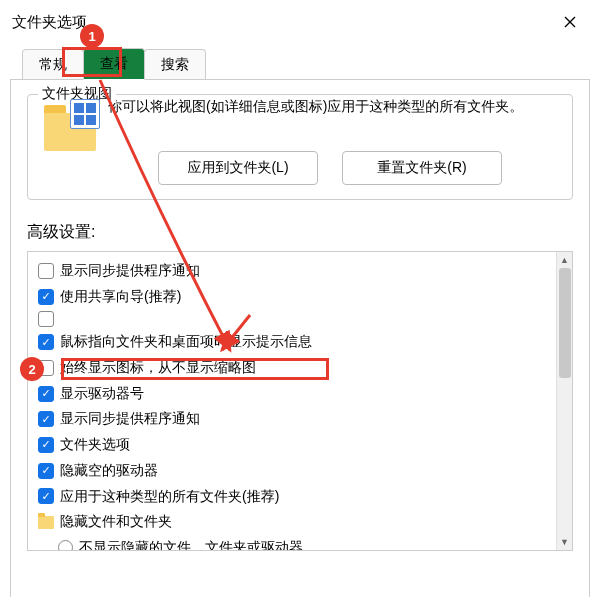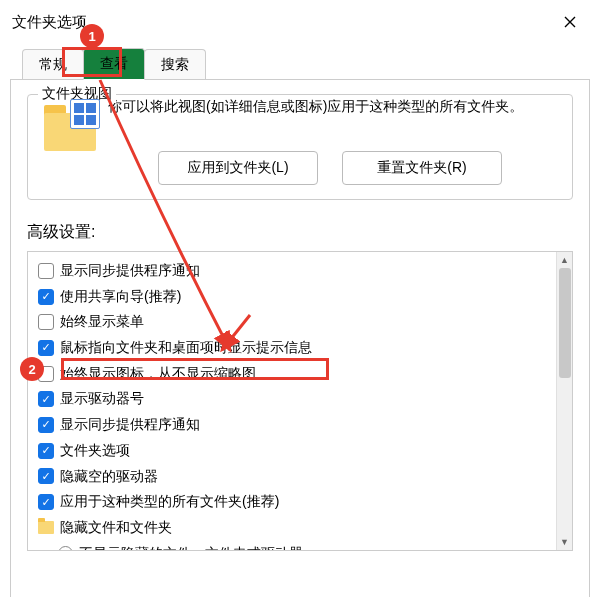--- a/index.html
+++ b/index.html
@@ -284,21 +284,20 @@
         <div class="item">
           <span class="chk"></span>
           <span>显示同步提供程序通知</span>
         </div>
         <div class="item">
           <span class="chk checked"></span>
           <span>使用共享向导(推荐)</span>
         </div>
         <div class="item">
           <span class="chk"></span>
-          <span>始终显示菜单</span>
         </div>
         <div class="item">
           <span class="chk checked"></span>
           <span>鼠标指向文件夹和桌面项时显示提示信息</span>
         </div>
         <div class="item">
           <span class="chk"></span>
           <span>始终显示图标，从不显示缩略图</span>
         </div>
         <div class="item">

